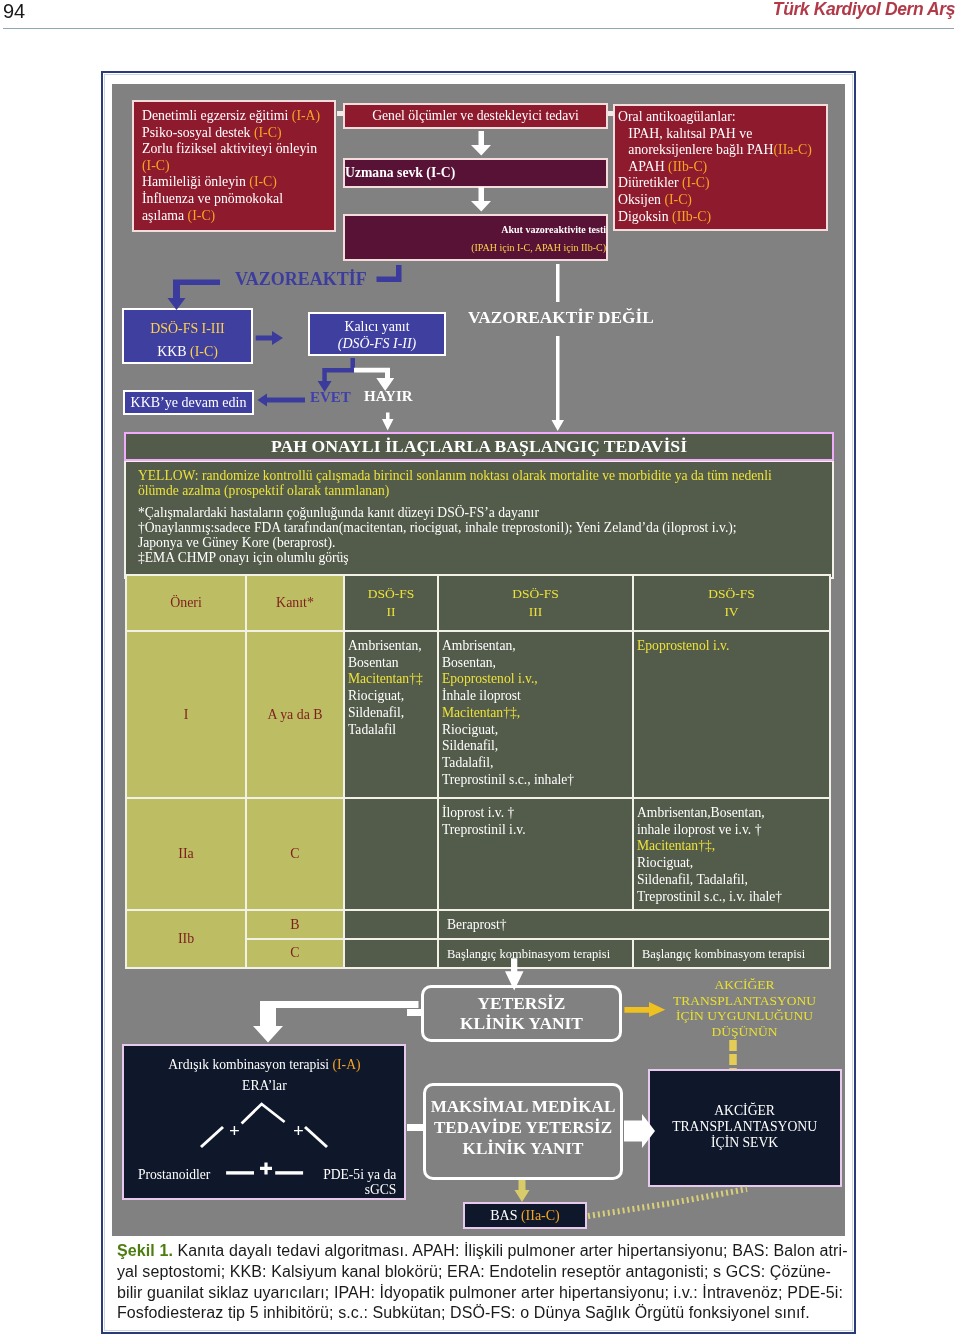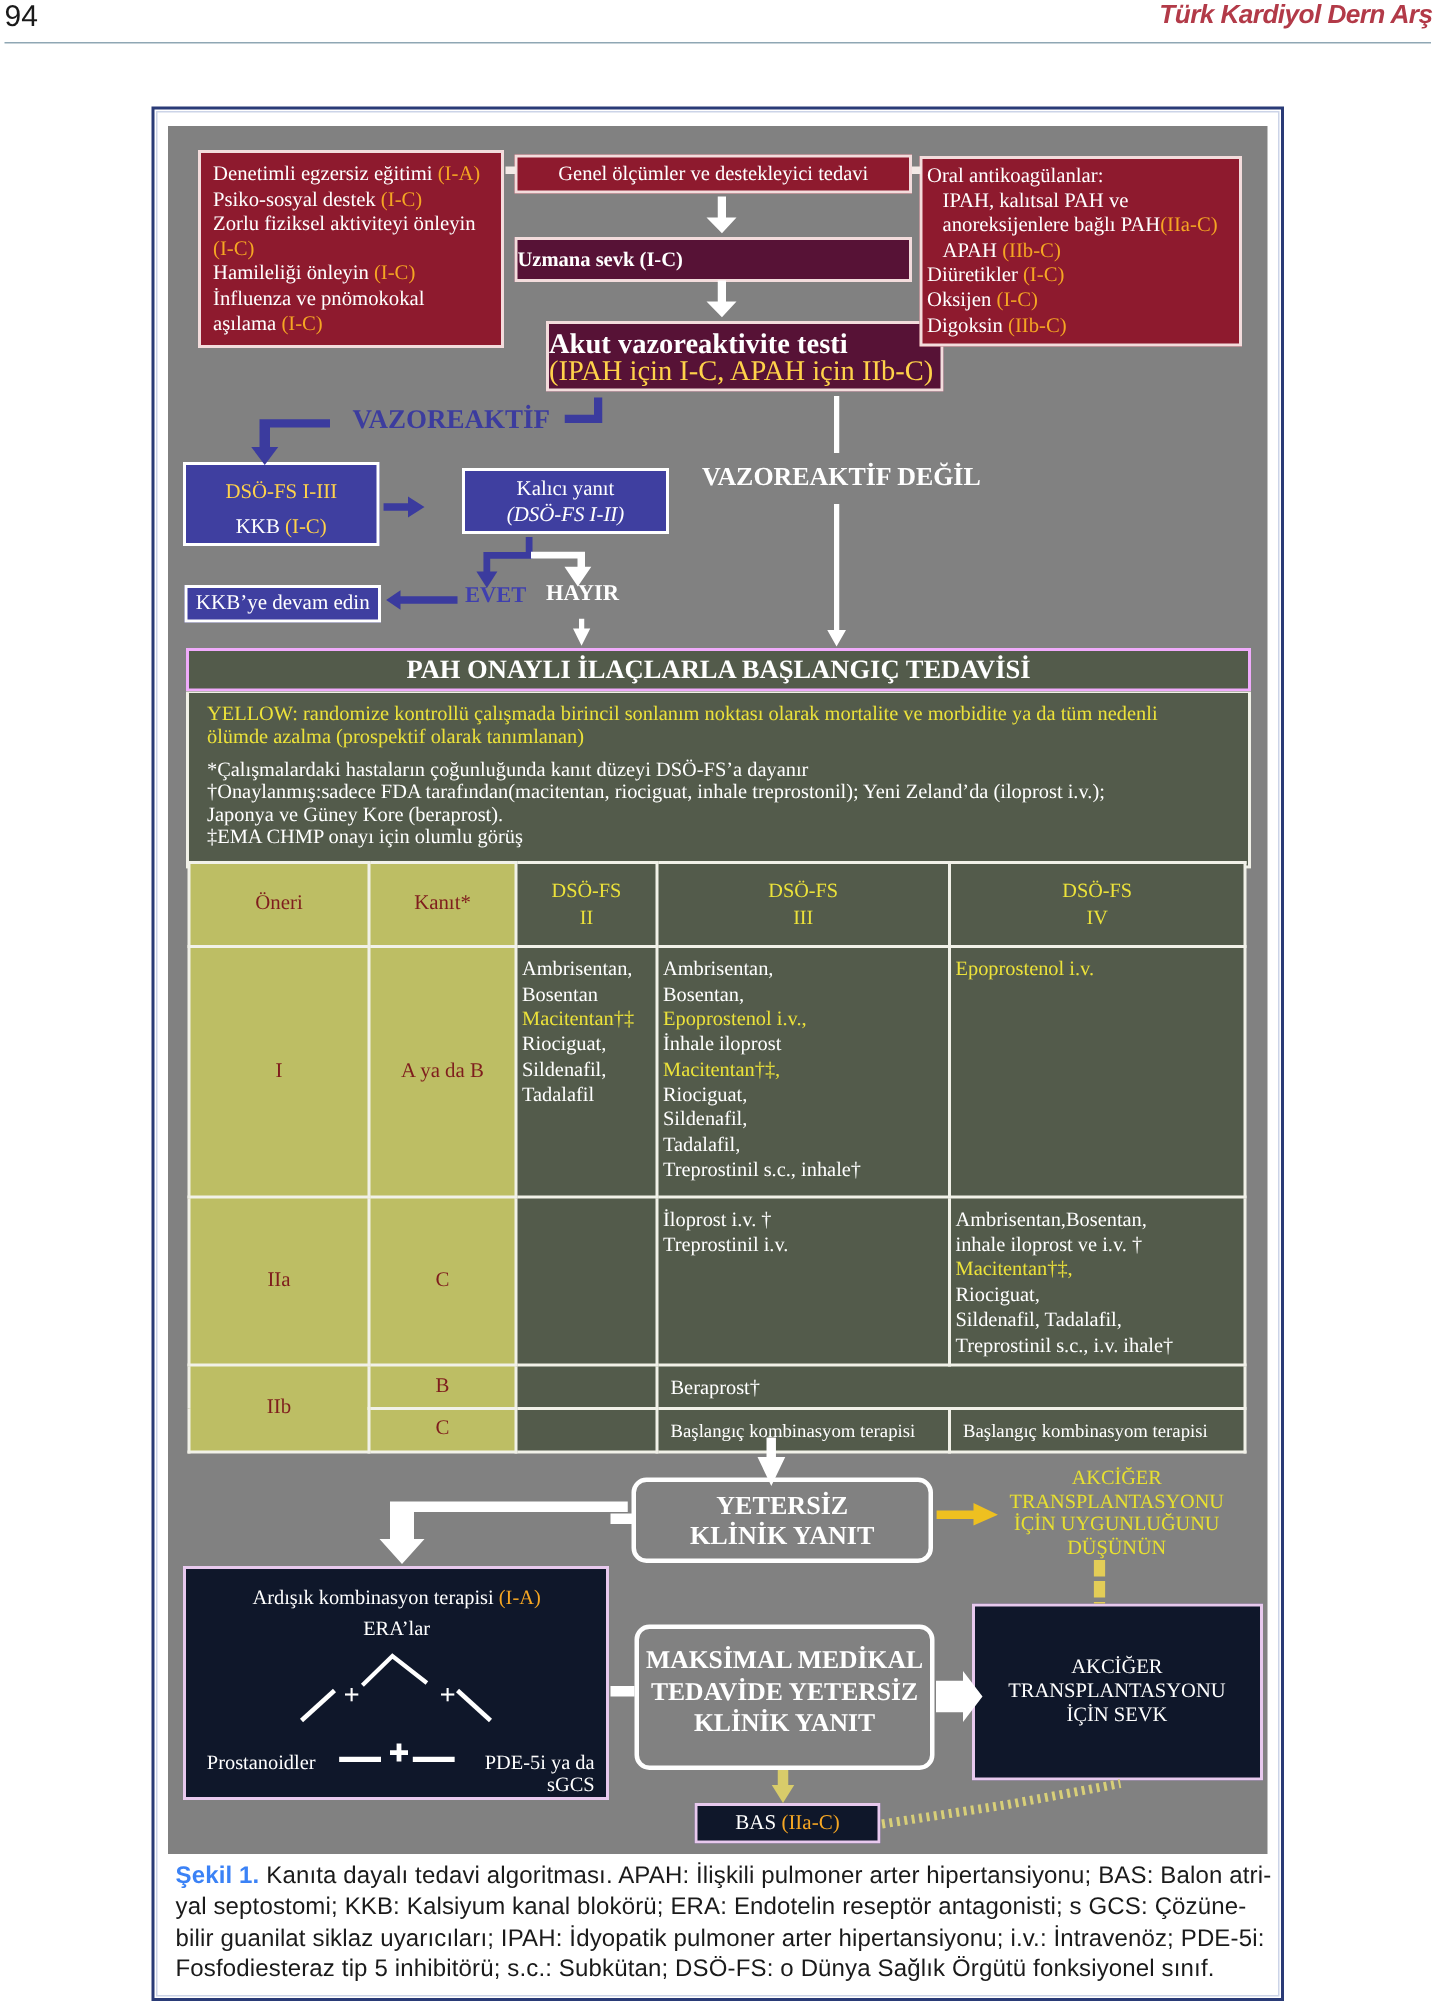--- a/index.html
+++ b/index.html
@@ -12,27 +12,27 @@
   .fig{position:absolute;left:9px;top:11px;width:733px;height:1152px;background:#818181;overflow:hidden;font-family:Liberation Serif, serif;}
   
   .fig *{box-sizing:border-box;}
   .bx{position:absolute;}
   .red{background:#8e1a2e;border:2px solid #f3dcdc;color:#fff;}
   .darkred{background:#571236;border:2px solid #f3dcdc;color:#fff;}
   .blue{background:#3f3fa0;border:2px solid #ffffff;color:#fff;}
   #b-left{left:20px;top:16px;width:204px;height:132px;padding:6px 0 0 8px;line-height:16.6px;font-size:13.8px;white-space:nowrap;}
   #b-gen{left:231px;top:19px;width:265px;height:26px;text-align:center;font-size:13.7px;line-height:22px;}
   #b-uzm{left:231px;top:74px;width:265px;height:30px;font-weight:bold;font-size:13.7px;line-height:26px;}
-  #b-akut{left:231px;top:130px;width:265px;height:47px;text-align:left;font-size:19px;padding-top:5px;line-height:17.5px;margin-left:21px;}
+  #b-akut{left:231px;top:130px;width:265px;height:47px;text-align:right;font-size:10px;padding-top:5px;line-height:17.5px;}
   #b-oral{left:501px;top:20px;width:215px;height:127px;padding:3px 0 0 3px;line-height:16.6px;font-size:13.8px;white-space:nowrap;}
 
   .txt{position:absolute;}
   .arw{position:absolute;}
   .caption{position:absolute;left:117px;top:1241px;width:735px;font-size:16px;line-height:20.8px;color:#1a1a1a;letter-spacing:0.1px;}
-  .caption b{color:#3b82f6;}
+  .caption b{color:#4d7c0f;}
 
   #b-ardisik .ard-t{position:absolute;left:0;right:0;top:10.6px;text-align:center;font-size:13.6px;}
   #b-ardisik .ard-era{position:absolute;left:0;right:0;top:32.1px;text-align:center;font-size:13.6px;}
   #b-ardisik .ard-p1{position:absolute;left:13.5px;top:120.6px;font-size:13.6px;}
   #b-ardisik .ard-p2{position:absolute;right:8px;top:120.8px;text-align:right;font-size:13.6px;line-height:15.6px;}
   #b-ardisik .ard-pl{position:absolute;font-size:19px;font-weight:bold;color:#fff;}
 
   .gray-rb{background:transparent;border:3px solid #ffffff;border-radius:12px;color:#fff;font-weight:bold;text-align:center;}
   .purple{background:#0f172a;border:2px solid #e8c9ee;color:#fff;}
   #b-yetersiz{left:309px;top:901px;width:201px;height:57px;font-size:17.4px;line-height:20.2px;padding-top:5px;border-radius:10px;}

